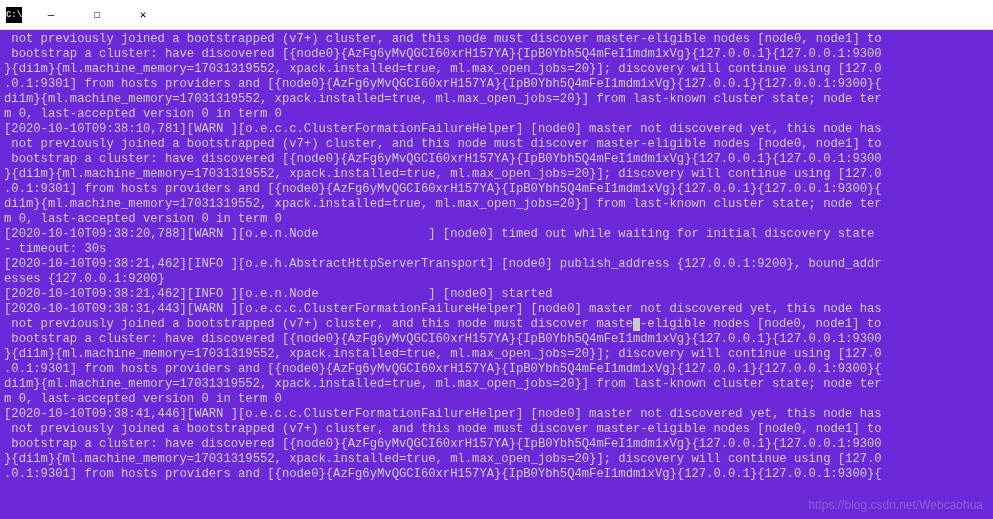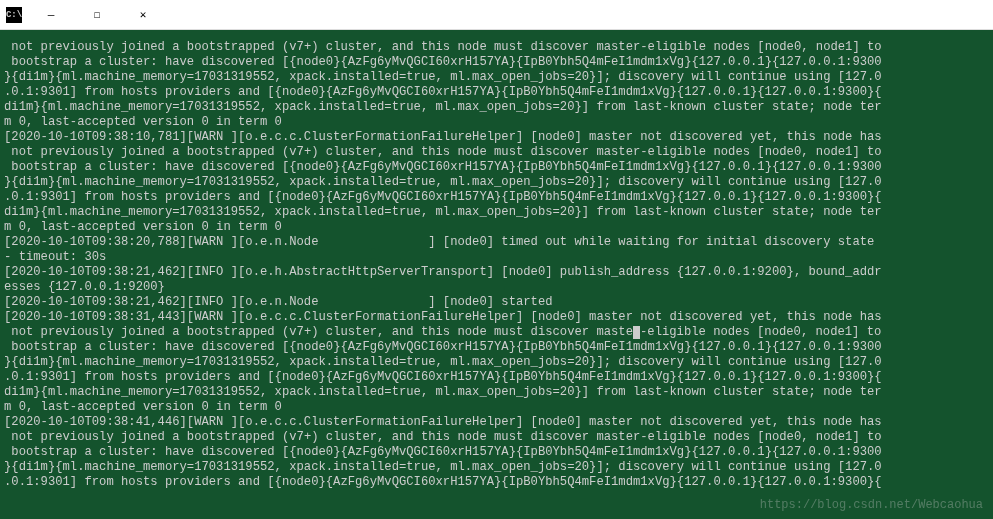--- a/index.html
+++ b/index.html
@@ -45,46 +45,46 @@
       width: 46px;
       height: 100%;
       display: flex;
       align-items: center;
       justify-content: center;
       font-size: 11px;
       color: #000;
       cursor: pointer;
     }
     .console {
-      background: #14532d;
+      background: #6d28d9;
       color: #ccc;
       width: 100%;
       height: calc(100% - 30px);
-      padding: 10px 4px;
+      padding: 2px 4px;
       font-size: 12.2px;
       line-height: 15px;
       white-space: pre-wrap;
       word-break: break-all;
       overflow: hidden;
       position: relative;
     }
     .cursor-block {
       display: inline-block;
       width: 7px;
       height: 13px;
       background: #ccc;
       vertical-align: text-bottom;
     }
     .watermark {
       position: absolute;
       bottom: 6px;
       right: 10px;
       color: rgba(200,200,200,0.35);
       font-size: 12px;
-      font-family: Liberation Mono, monospace;
+      font-family: Liberation Sans, sans-serif;
       pointer-events: none;
     }
   </style>
 </head>
 <body>
 
 <div class="titlebar">
   <div class="titlebar-icon">C:\</div>
   <div class="window-controls">
     <div class="win-btn">—</div>

